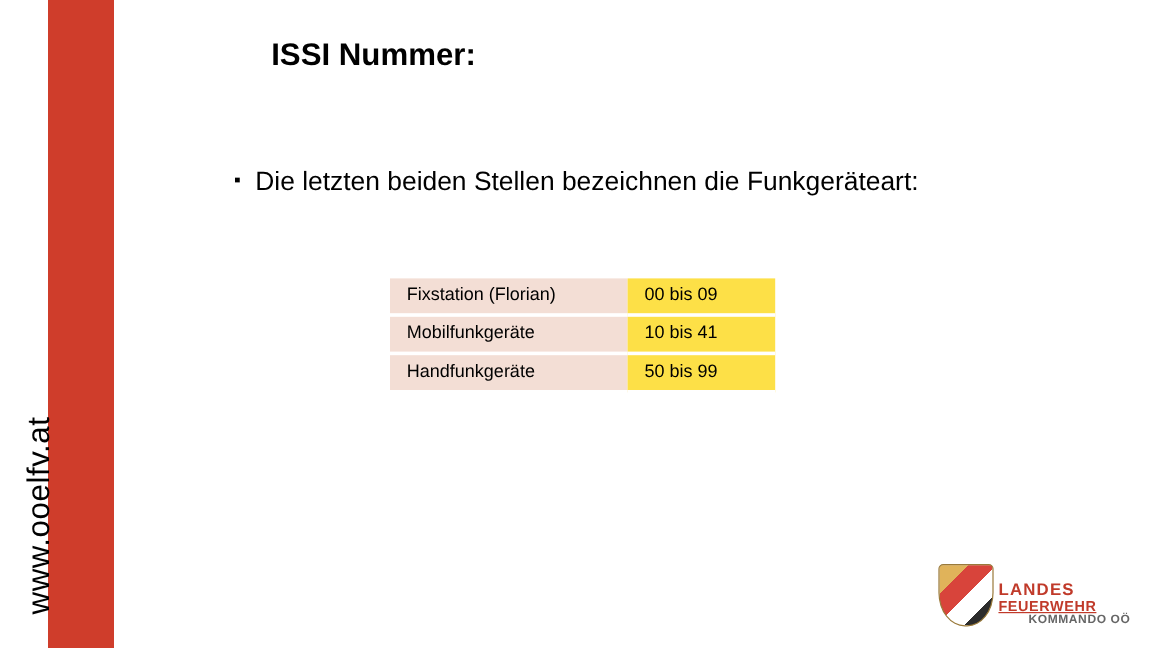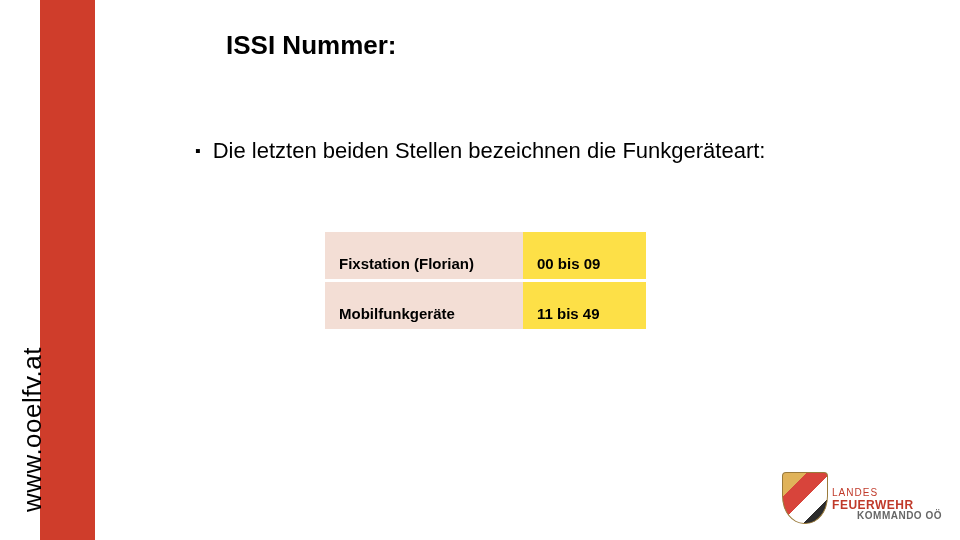--- a/index.html
+++ b/index.html
@@ -51,23 +51,23 @@
     color: #000;
     line-height: 22px;
   }
   .table {
     position: absolute;
     left: 325px;
     top: 232px;
     border-collapse: collapse;
   }
   .table td {
-    padding: 23px 14px 7px 14px;
+    padding: 5px 14px 7px 14px;
     font-size: 15px;
-    font-weight: bold;
+    font-weight: normal;
     color: #000;
     border-bottom: 3px solid #fff;
   }
   .c1 {
     background: #f3ded5;
     width: 170px;
   }
   .c2 {
     background: #fde047;
     width: 95px;
@@ -101,22 +101,22 @@
     height: 50px;
     border-radius: 4px 4px 22px 22px / 4px 4px 28px 28px;
     background: linear-gradient(135deg, #e0b35a 0 25%, #d8443b 25% 50%, #fff 50% 75%, #2c2c2c 75% 100%);
     border: 1px solid #9a7a3a;
   }
   .logo-text {
     display: flex;
     flex-direction: column;
     line-height: 1.05;
   }
-  .lt1 { font-size: 10px; color: #c03a2a; letter-spacing: 1px; font-weight: normal; margin-top: 16px; }
-  .lt2 { font-size: 12px; color: #c03a2a; font-weight: 900; letter-spacing: 0.5px; }
+  .lt1 { font-size: 14px; color: #c03a2a; letter-spacing: 1px; font-weight: bold; margin-top: 16px; }
+  .lt2 { font-size: 12px; color: #c03a2a; font-weight: 900; letter-spacing: 0.5px; text-decoration: underline; }
   .lt3 { font-size: 10px; color: #666; font-weight: 700; letter-spacing: 0.5px; padding-left: 25px; }
 </style>
 </head>
 <body>
 
 <div class="slide">
 
   <div class="red-bar"></div>
 
   <div class="url">www.ooelfv.at</div>
@@ -129,21 +129,25 @@
   </div>
 
   <table class="table">
     <tbody>
         <tr>
       <td class="c1">Fixstation (Florian)</td>
       <td class="c2">00 bis 09</td>
     </tr>
     <tr>
       <td class="c1">Mobilfunkgeräte</td>
-      <td class="c2">11 bis 49</td>
+      <td class="c2">10 bis 41</td>
+    </tr>
+    <tr>
+      <td class="c1">Handfunkgeräte</td>
+      <td class="c2">50 bis 99</td>
     </tr>
   </tbody>
     </table>
 
   <div class="logo">
     <div class="crest">
       <div class="crest-shield"></div>
     </div>
     <div class="logo-text">
       <span class="lt1">LANDES</span>

